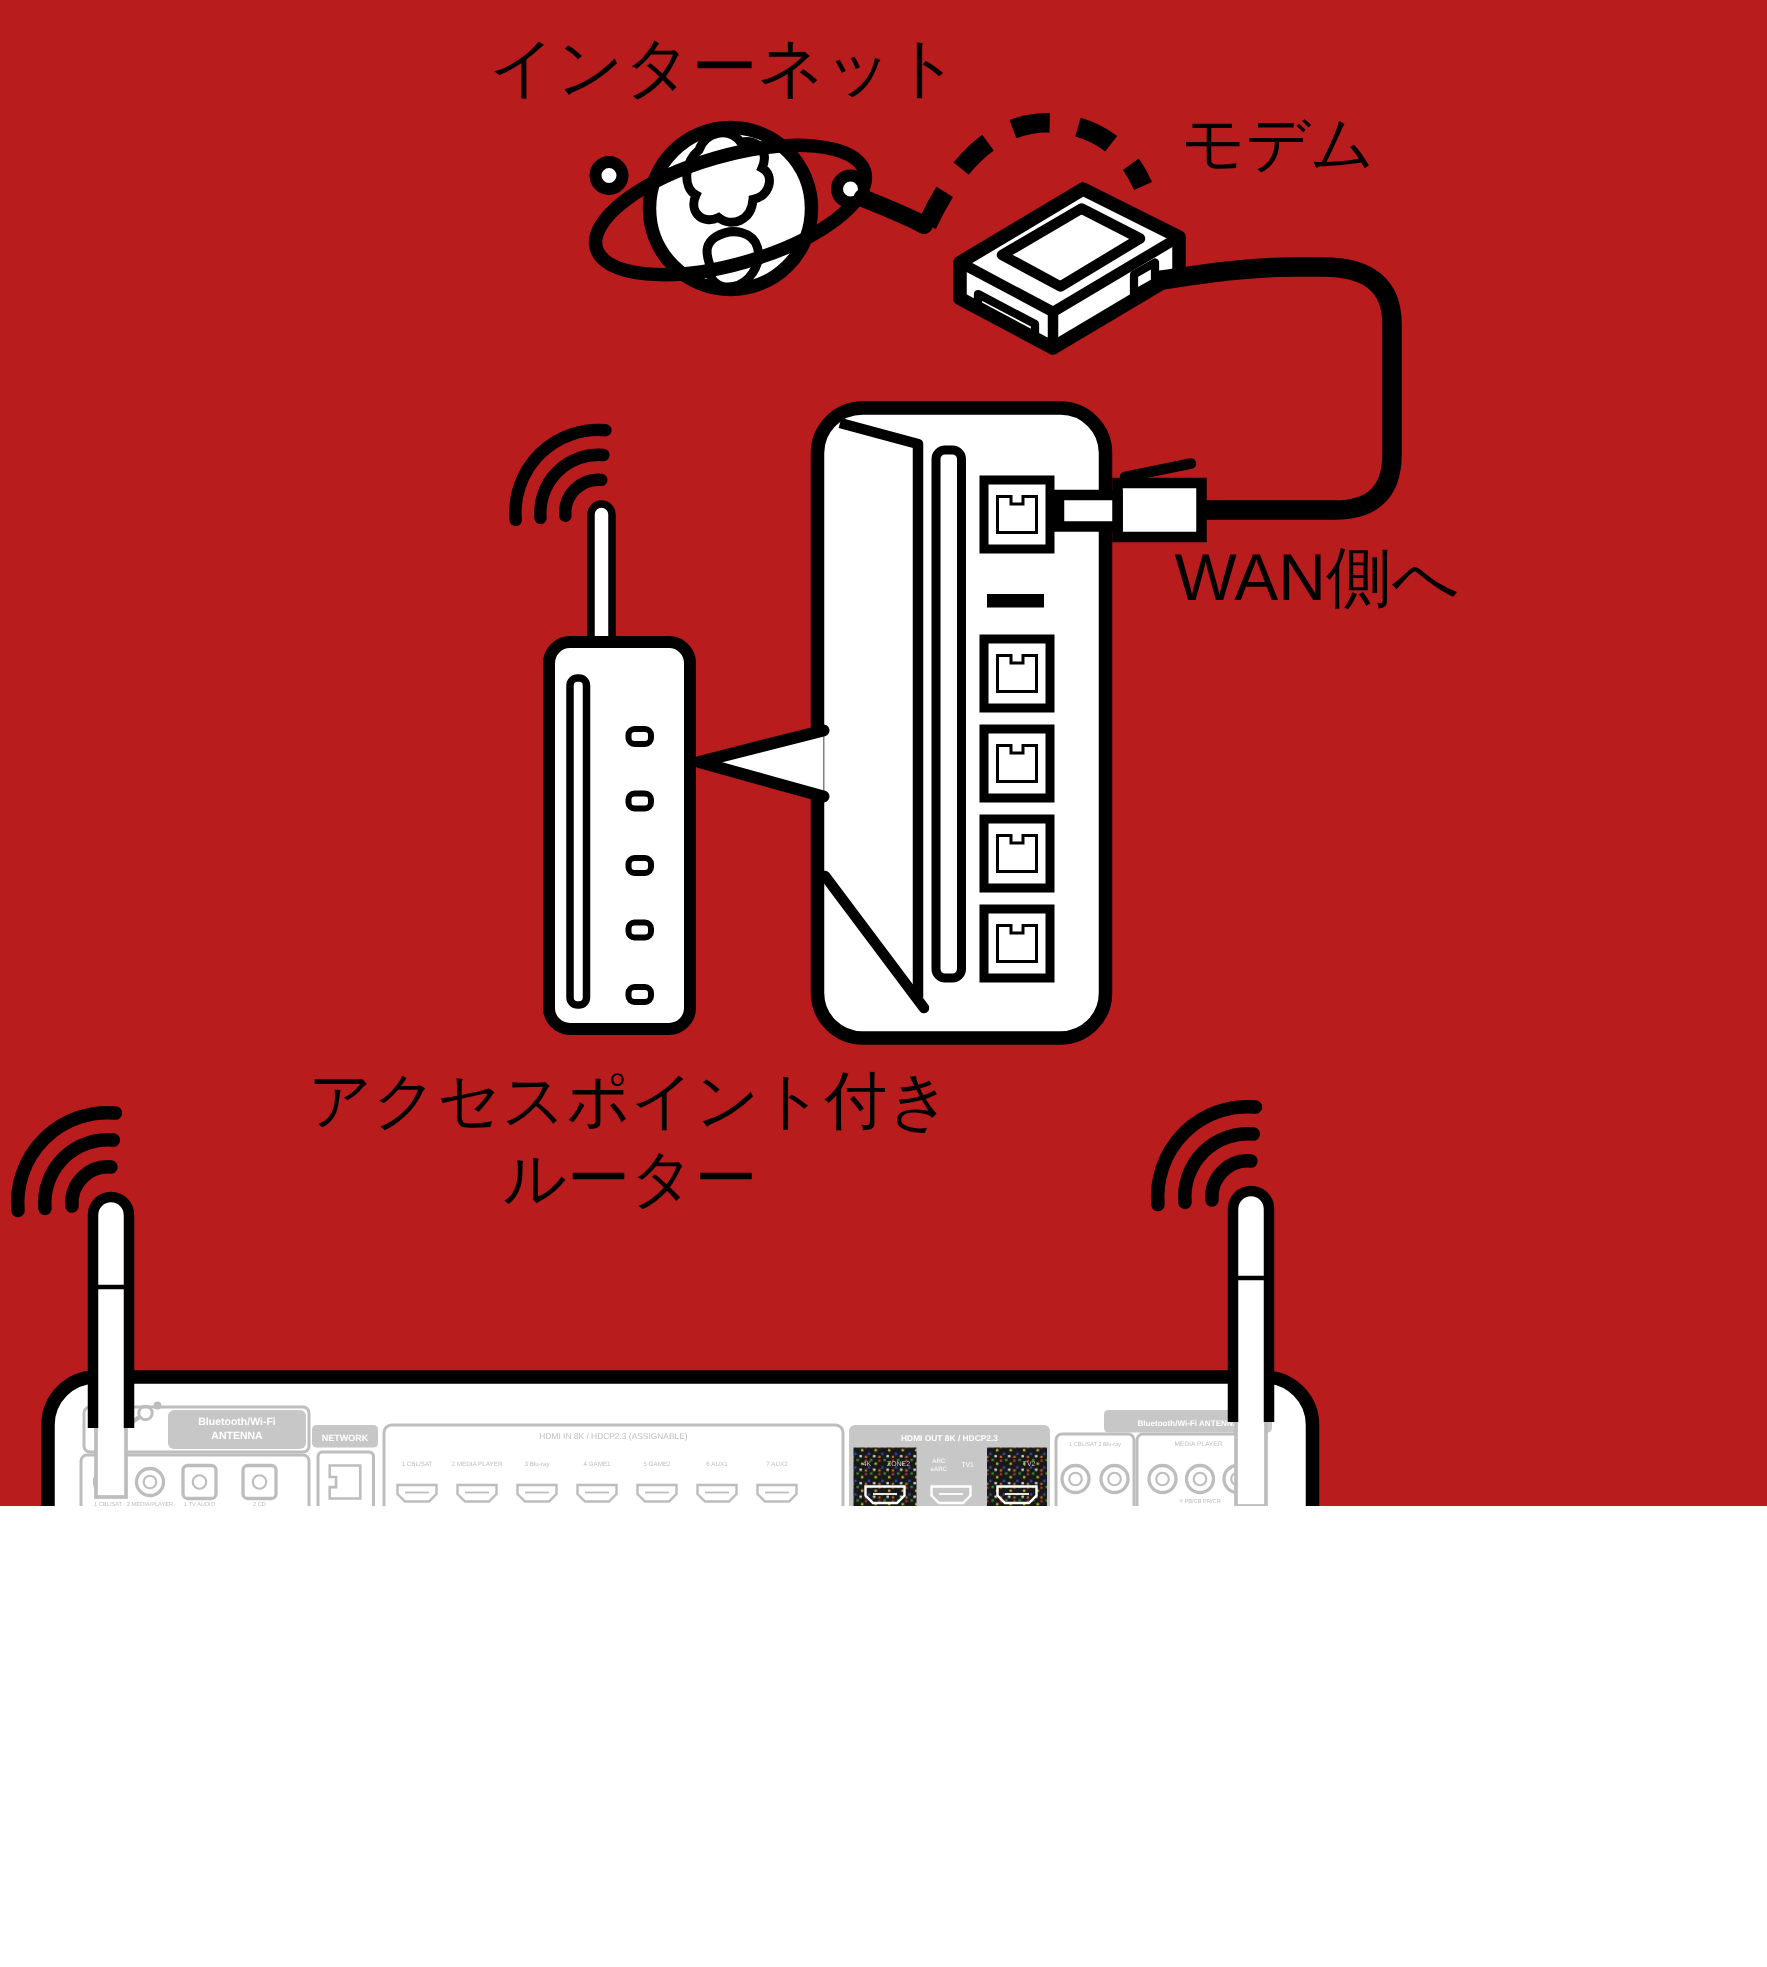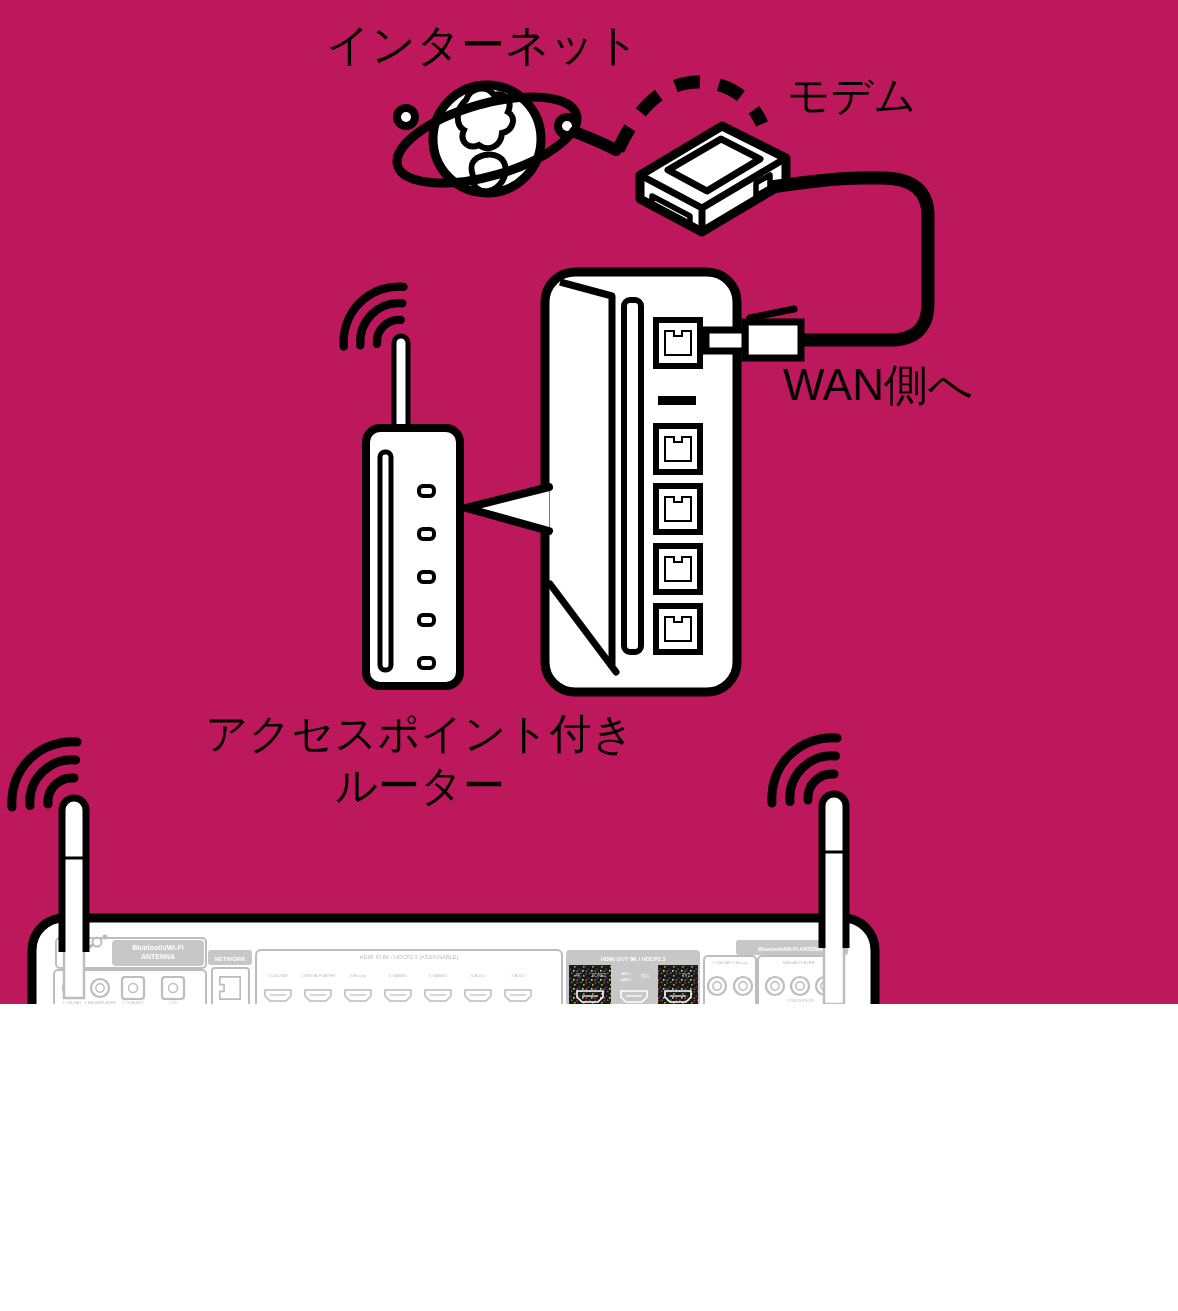--- a/index.html
+++ b/index.html
@@ -1,16 +1,16 @@
 <!DOCTYPE html>
 <html><head>
 <meta charset="utf-8">
 <style>
   html,body{margin:0;padding:0;background:#fff;}
-  #stage{position:relative;width:1178px;height:1004px;background:#be185d;overflow:hidden;}
+  #stage{position:relative;width:1178px;height:1004px;background:#b91c1c;overflow:hidden;}
   svg{display:block;}
   text{font-family:"Liberation Sans",sans-serif;}
   .jp{font-family:"Liberation Sans",sans-serif;fill:#000;}
   .gtx{fill:#bdbdbd;}
   .wtx{fill:#ffffff;}
   .dtx{fill:#c9c9c9;}
   .gbox{fill:none;stroke:#bdbdbd;stroke-width:2;}
   .gfill{fill:#c7c7c7;}
 </style>
 </head>

